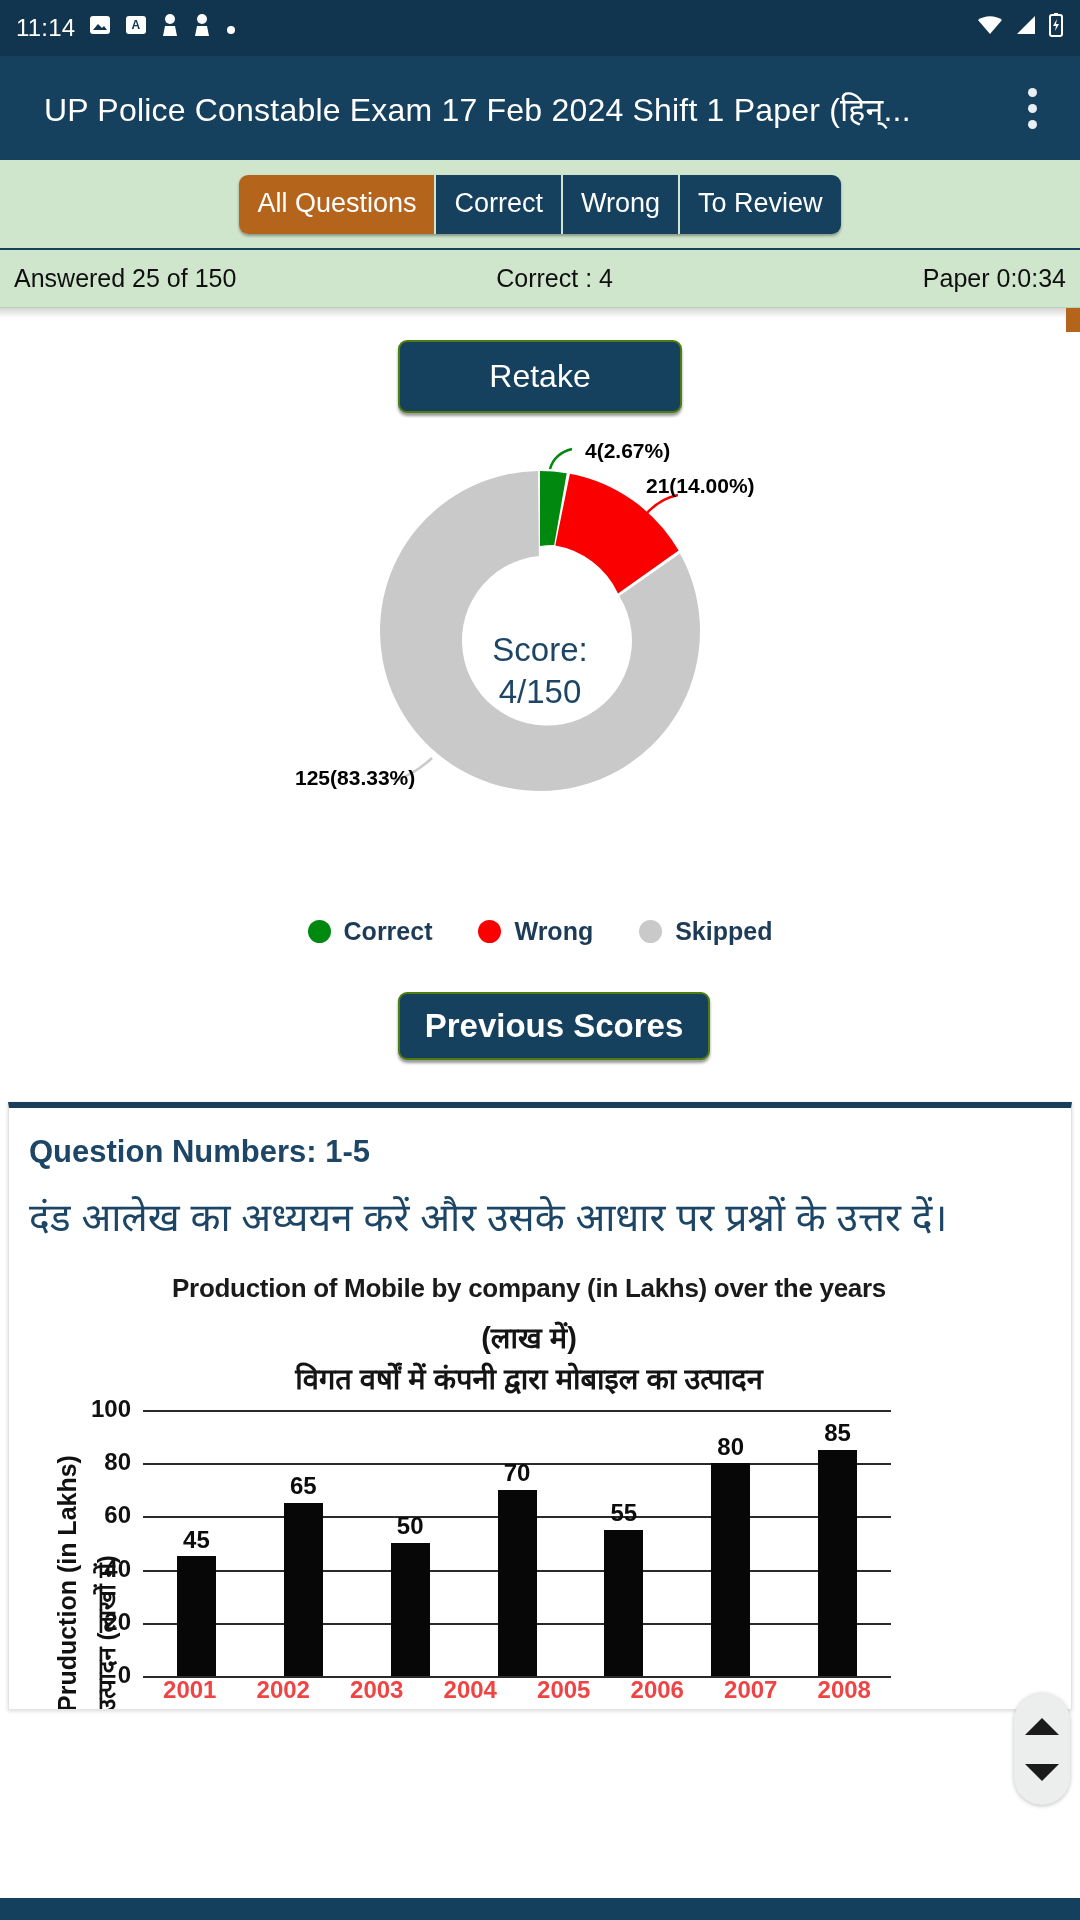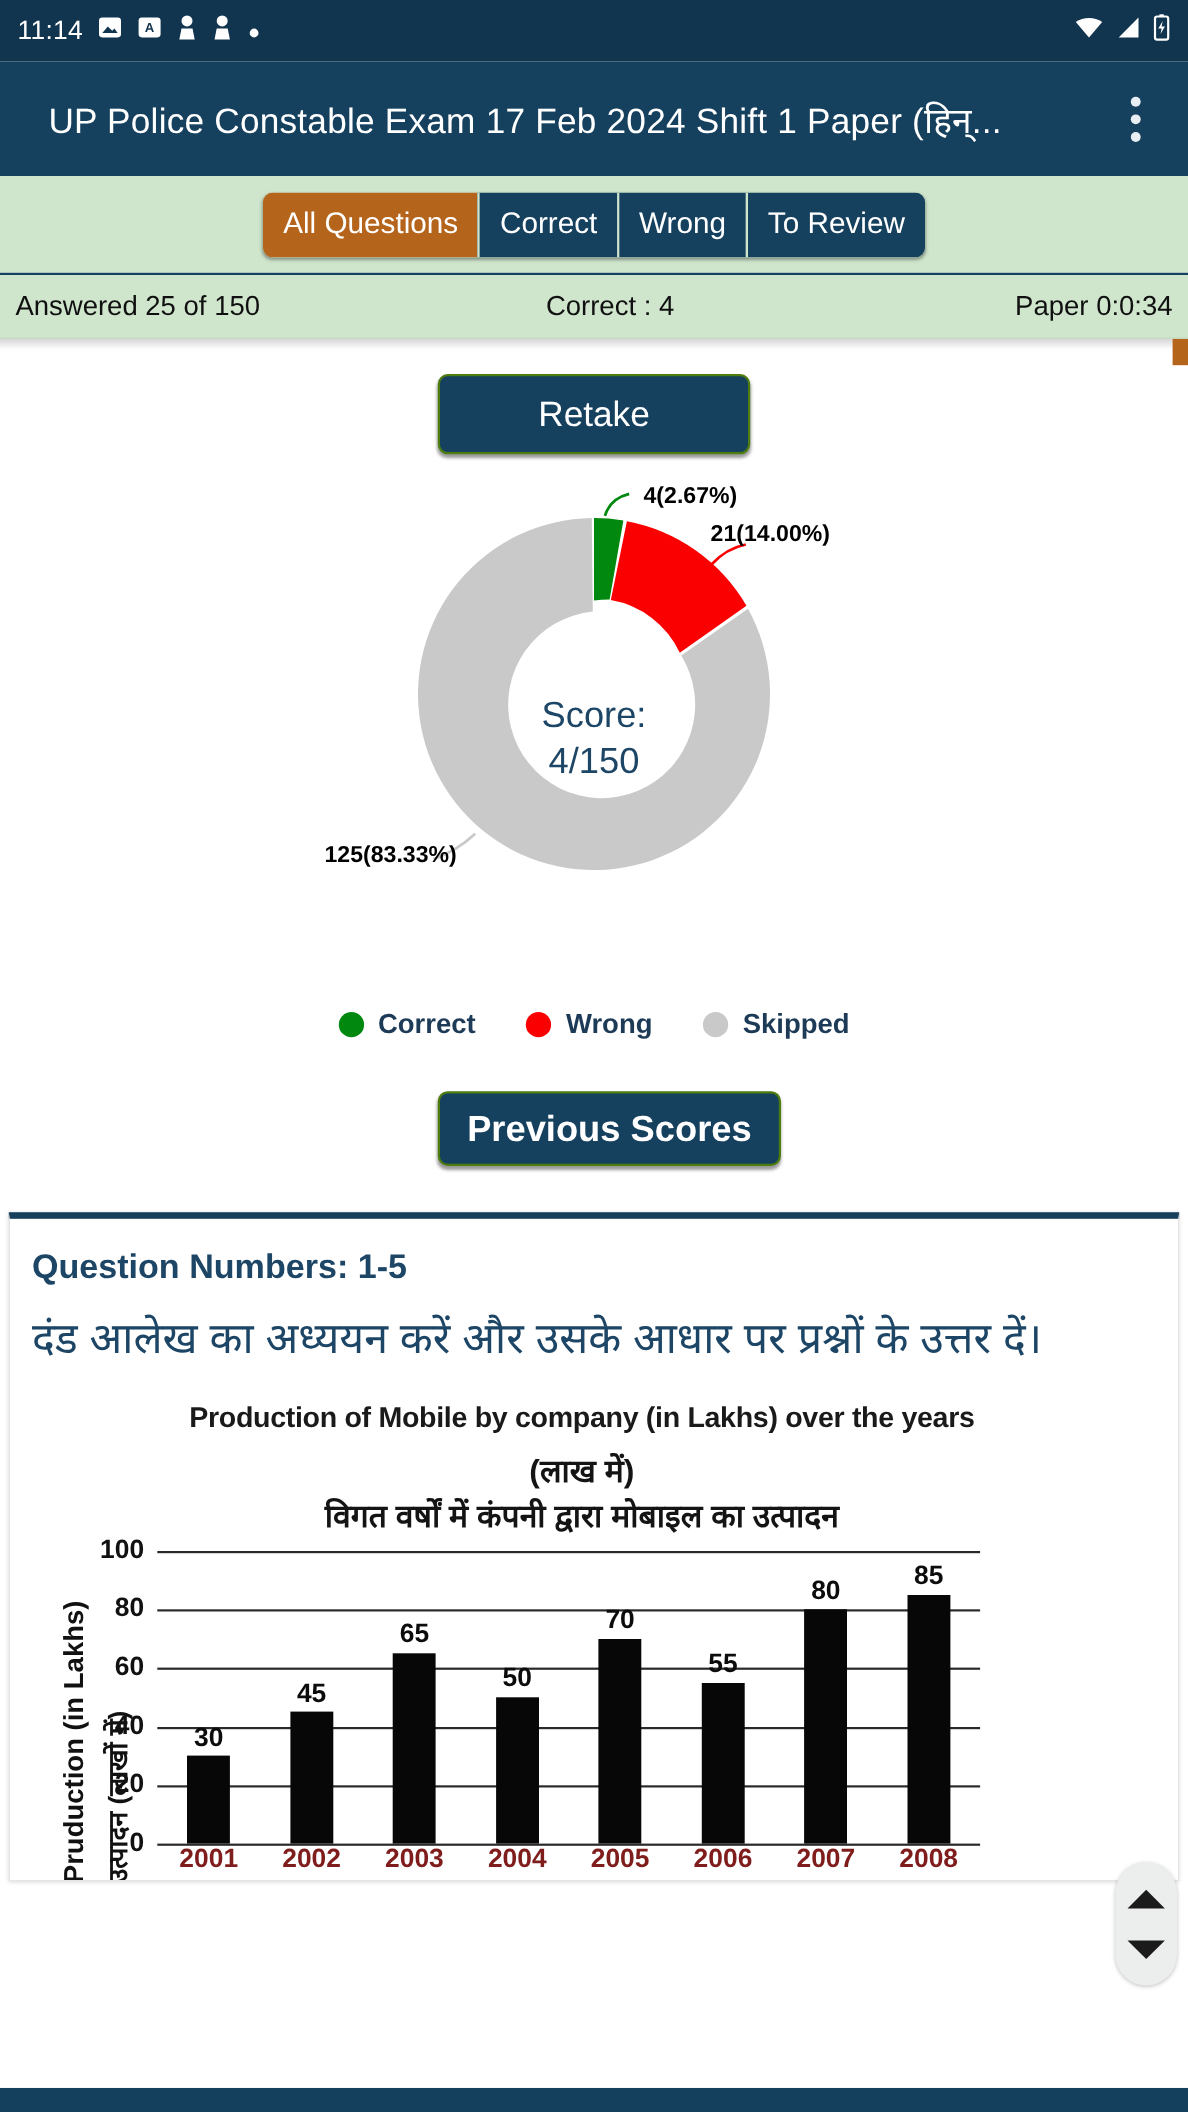--- a/index.html
+++ b/index.html
@@ -156,21 +156,21 @@
   .barcol{ flex:1; display:flex; justify-content:center; position:relative; height:100%;}
   .bar{ width:39px; background:#070707; align-self:flex-end; }
   .barval{
     position:absolute; left:50%; transform:translateX(-50%);
     font-size:24px; font-weight:700; color:#0c0c0c;
   }
   .xticks{
     position:absolute; left:96px; right:160px; bottom:0; height:34px;
     display:flex;
   }
-  .xtick{ flex:1; text-align:center; font-size:24px; font-weight:700; color:#7f1d1d;}
+  .xtick{ flex:1; text-align:center; font-size:24px; font-weight:700; color:#ef4444;}
   .xaxis-title{
     text-align:center; font-size:25px; font-weight:700; color:#111;
     margin-top:6px; padding-right:130px;
   }
   .xaxis-title .en{ font-weight:400; font-size:24px; margin-left:12px;}
 
   
   .scrollpill{
     position:absolute; right:10px; top:1385px; width:56px; height:112px;
     background:#eceded; border-radius:30px;
@@ -348,24 +348,20 @@
           </div>
           <div class="gridline" style="top:80%">
             <span class="ytick">20</span>
           </div>
           <div class="gridline" style="top:100%">
             <span class="ytick">0</span>
           </div>
 
           <div class="bars">
             <div class="barcol">
-              <span class="barval" style="bottom:31%">30</span>
-              <span class="bar" style="height:30%"></span>
-            </div>
-            <div class="barcol">
               <span class="barval" style="bottom:46%">45</span>
               <span class="bar" style="height:45%"></span>
             </div>
             <div class="barcol">
               <span class="barval" style="bottom:66%">65</span>
               <span class="bar" style="height:65%"></span>
             </div>
             <div class="barcol">
               <span class="barval" style="bottom:51%">50</span>
               <span class="bar" style="height:50%"></span>

